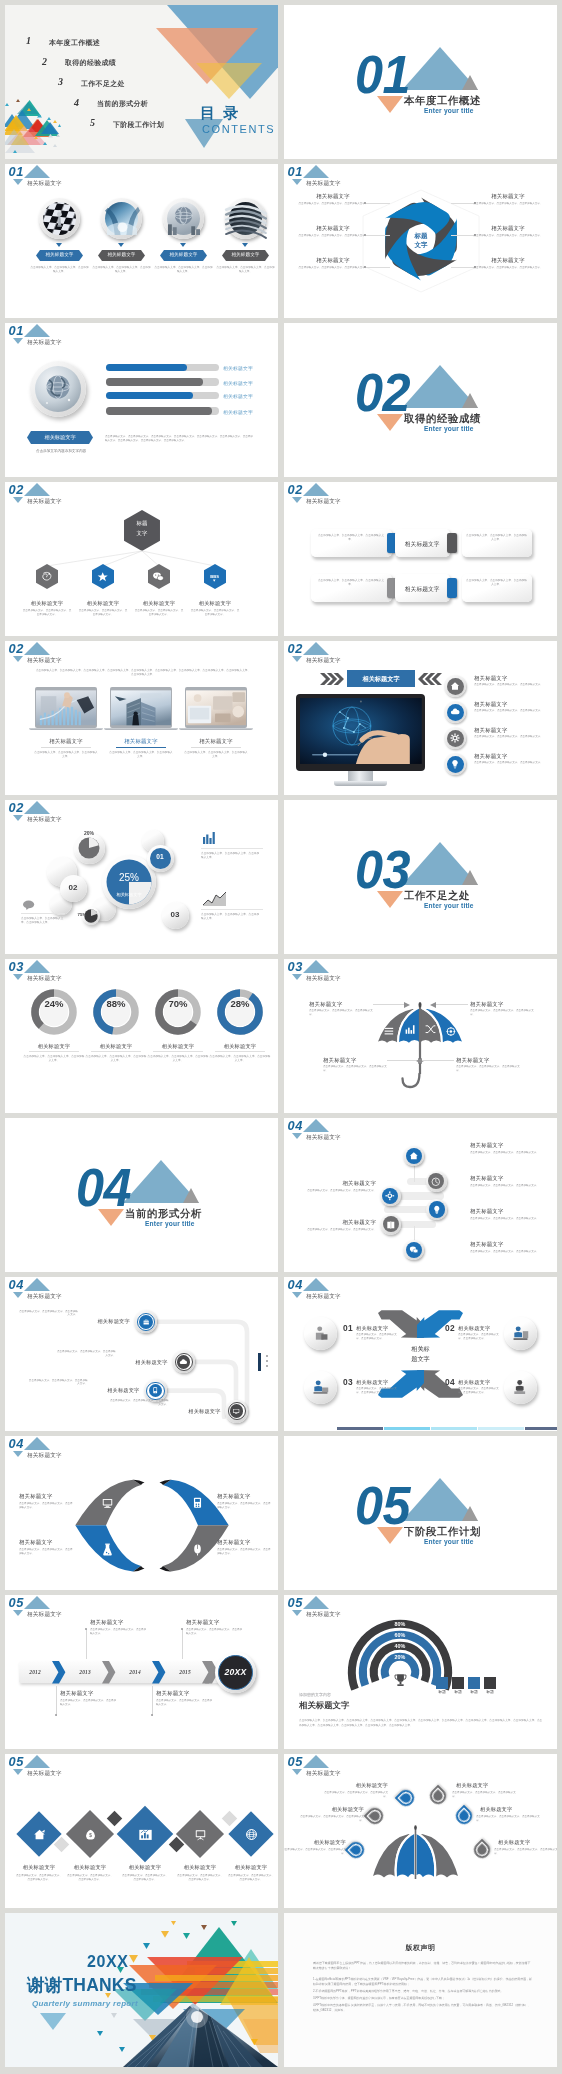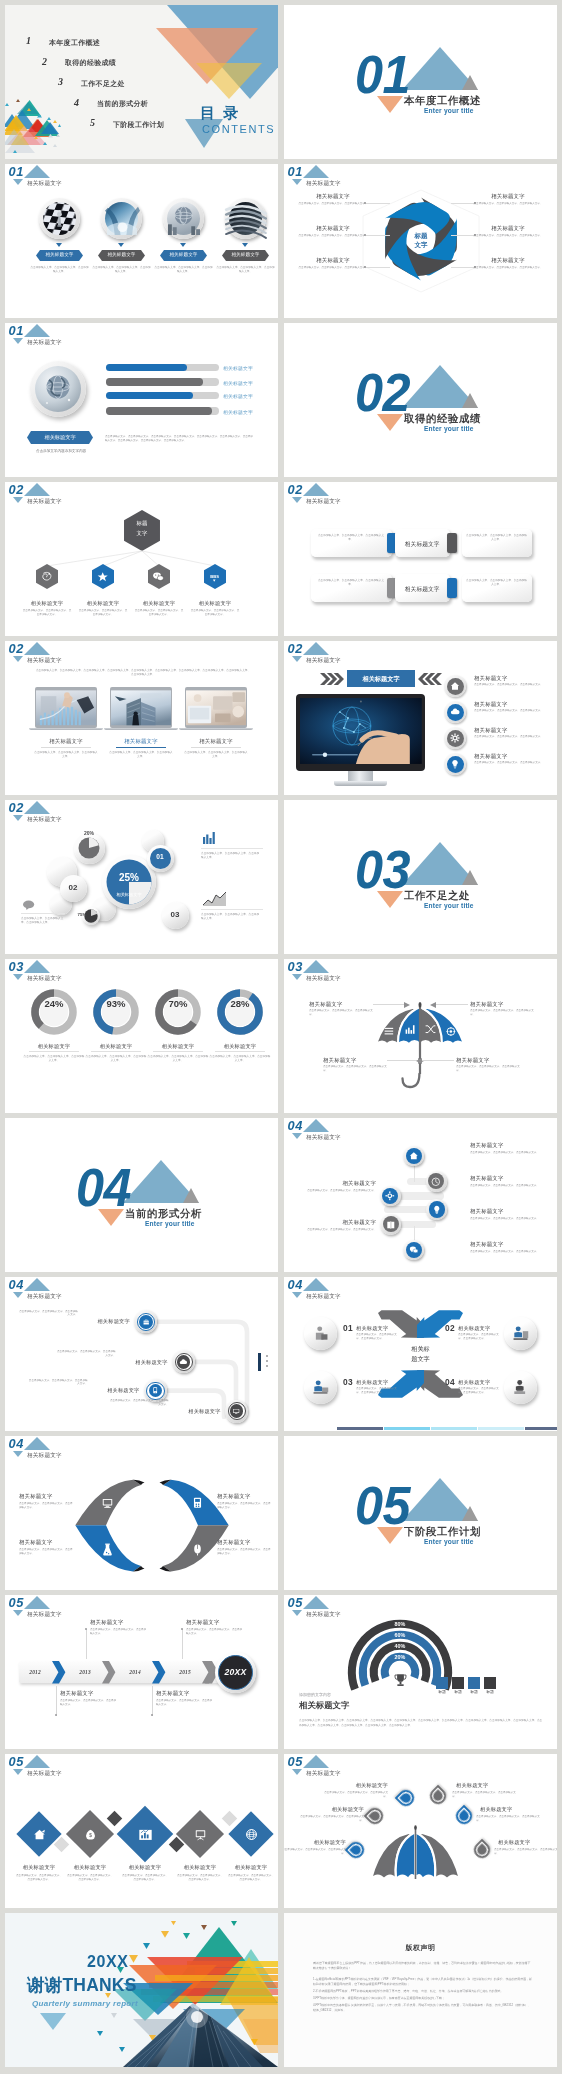--- a/index.html
+++ b/index.html
@@ -618,21 +618,21 @@
       <svg class="abs" style="left:79px;top:109px" width="14" height="14" viewBox="0 0 14 14">
         <circle cx="7" cy="7" r="6.7" fill="#3b3b3d"></circle>
         <path d="M7 7 L7 0.3 A6.7 6.7 0 0 1 13.4 4.8 Z" fill="#d8d8d8"></path>
       </svg>
       <div class="abs ctr" style="left:68px;top:112px;width:18px;font-size:4.4px;color:#4a4a4c;font-weight:700">75%</div>
       <div class="abs" style="left:97.0px;top:55.0px;width:54px;height:54px;border-radius:50%;background:linear-gradient(150deg,#fcfcfc 35%,#cfcfcf);box-shadow:1.6px 2.4px 3.4px rgba(0,0,0,.24)"></div>
       <svg class="abs" style="left:101px;top:59px" width="46" height="46" viewBox="0 0 46 46">
         <circle cx="23" cy="23" r="22.5" fill="#2f6fa8"></circle>
         <path d="M23 23 L45.5 23 A22.5 22.5 0 0 1 23 45.5 Z" fill="#f0f0f0"></path>
       </svg>
-      <div class="abs ctr" style="left:104px;top:72px;width:40px;font-size:10px;font-weight:700;color:#fff">25%</div>
+      <div class="abs ctr" style="left:104px;top:72px;width:40px;font-size:10px;font-weight:400;color:#fff">25%</div>
       <div class="abs ctr" style="left:100px;top:92px;width:48px;font-size:4.2px;color:#fff">相关标题文字</div>
       <div class="abs" style="left:141.5px;top:44.5px;width:27px;height:27px;border-radius:50%;background:linear-gradient(150deg,#fcfcfc 35%,#cfcfcf);box-shadow:1.6px 2.4px 3.4px rgba(0,0,0,.24)"></div>
       <div class="abs" style="left:144.5px;top:47.5px;width:21px;height:21px;border-radius:50%;background:#2f6fa8"></div>
       <div class="abs ctr" style="left:144.5px;top:52.5px;width:21px;font-size:6.6px;font-weight:700;color:#fff">01</div>
       <div class="abs" style="left:156.5px;top:101.5px;width:27px;height:27px;border-radius:50%;background:linear-gradient(150deg,#fcfcfc 35%,#cfcfcf);box-shadow:1.6px 2.4px 3.4px rgba(0,0,0,.24)"></div>
       <div class="abs ctr" style="left:156.5px;top:110px;width:27px;font-size:8px;font-weight:700;color:#3d3d3f">03</div>
       <svg class="abs" style="left:198px;top:32px" width="14" height="12" viewBox="0 0 14 12">
         <rect x="0" y="5" width="2.2" height="7" fill="#2f6fa8"></rect>
         <rect x="3.2" y="2.5" width="2.2" height="9.5" fill="#2f6fa8"></rect>
         <rect x="6.4" y="6" width="2.2" height="6" fill="#2f6fa8"></rect>
@@ -667,21 +667,21 @@
       </svg>
       <div class="abs ctr" style="left:26px;top:39px;width:46px;font-size:9.5px;font-weight:700;color:#3a3a3c">24%</div>
       <div class="abs" style="left:16px;top:84px;width:66px;text-align:center;font-size:5.2px;color:#3d3d3f;letter-spacing:.2px">相关标题文字</div>
       <div class="abs" style="left:24px;top:92px;width:50px;height:1px;background:#e0e0e0"></div>
       <div class="abs tinytxt" style="left:18px;top:96px;width:62px;text-align:center;line-height:1.5;font-size:2.6px">点击添加输入文字、点击添加输入文字、点击添加输入文字。</div>
       <svg class="abs" style="left:88px;top:30px" width="46" height="46" viewBox="0 0 46 46">
         <circle cx="23" cy="23" r="19" fill="none" stroke="#bcbcbc" stroke-width="7.5"></circle>
         <circle cx="23" cy="23" r="19" fill="none" stroke="#2f6fa8" stroke-width="7.5" stroke-dasharray="56.1 1000" transform="rotate(-90 23 23) scale(1 -1) translate(0 -46)"></circle>
         <circle cx="23" cy="23" r="14.2" fill="#f4f4f4"></circle>
       </svg>
-      <div class="abs ctr" style="left:88px;top:39px;width:46px;font-size:9.5px;font-weight:700;color:#3a3a3c">93%</div>
+      <div class="abs ctr" style="left:88px;top:39px;width:46px;font-size:9.5px;font-weight:700;color:#3a3a3c">88%</div>
       <div class="abs" style="left:78px;top:84px;width:66px;text-align:center;font-size:5.2px;color:#3d3d3f;letter-spacing:.2px">相关标题文字</div>
       <div class="abs" style="left:86px;top:92px;width:50px;height:1px;background:#e0e0e0"></div>
       <div class="abs tinytxt" style="left:80px;top:96px;width:62px;text-align:center;line-height:1.5;font-size:2.6px">点击添加输入文字、点击添加输入文字、点击添加输入文字。</div>
       <svg class="abs" style="left:150px;top:30px" width="46" height="46" viewBox="0 0 46 46">
         <circle cx="23" cy="23" r="19" fill="none" stroke="#bcbcbc" stroke-width="7.5"></circle>
         <circle cx="23" cy="23" r="19" fill="none" stroke="#6e6e70" stroke-width="7.5" stroke-dasharray="77.6 1000" transform="rotate(-90 23 23) scale(1 -1) translate(0 -46)"></circle>
         <circle cx="23" cy="23" r="14.2" fill="#f4f4f4"></circle>
       </svg>
       <div class="abs ctr" style="left:150px;top:39px;width:46px;font-size:9.5px;font-weight:700;color:#3a3a3c">70%</div>
       <div class="abs" style="left:140px;top:84px;width:66px;text-align:center;font-size:5.2px;color:#3d3d3f;letter-spacing:.2px">相关标题文字</div>

